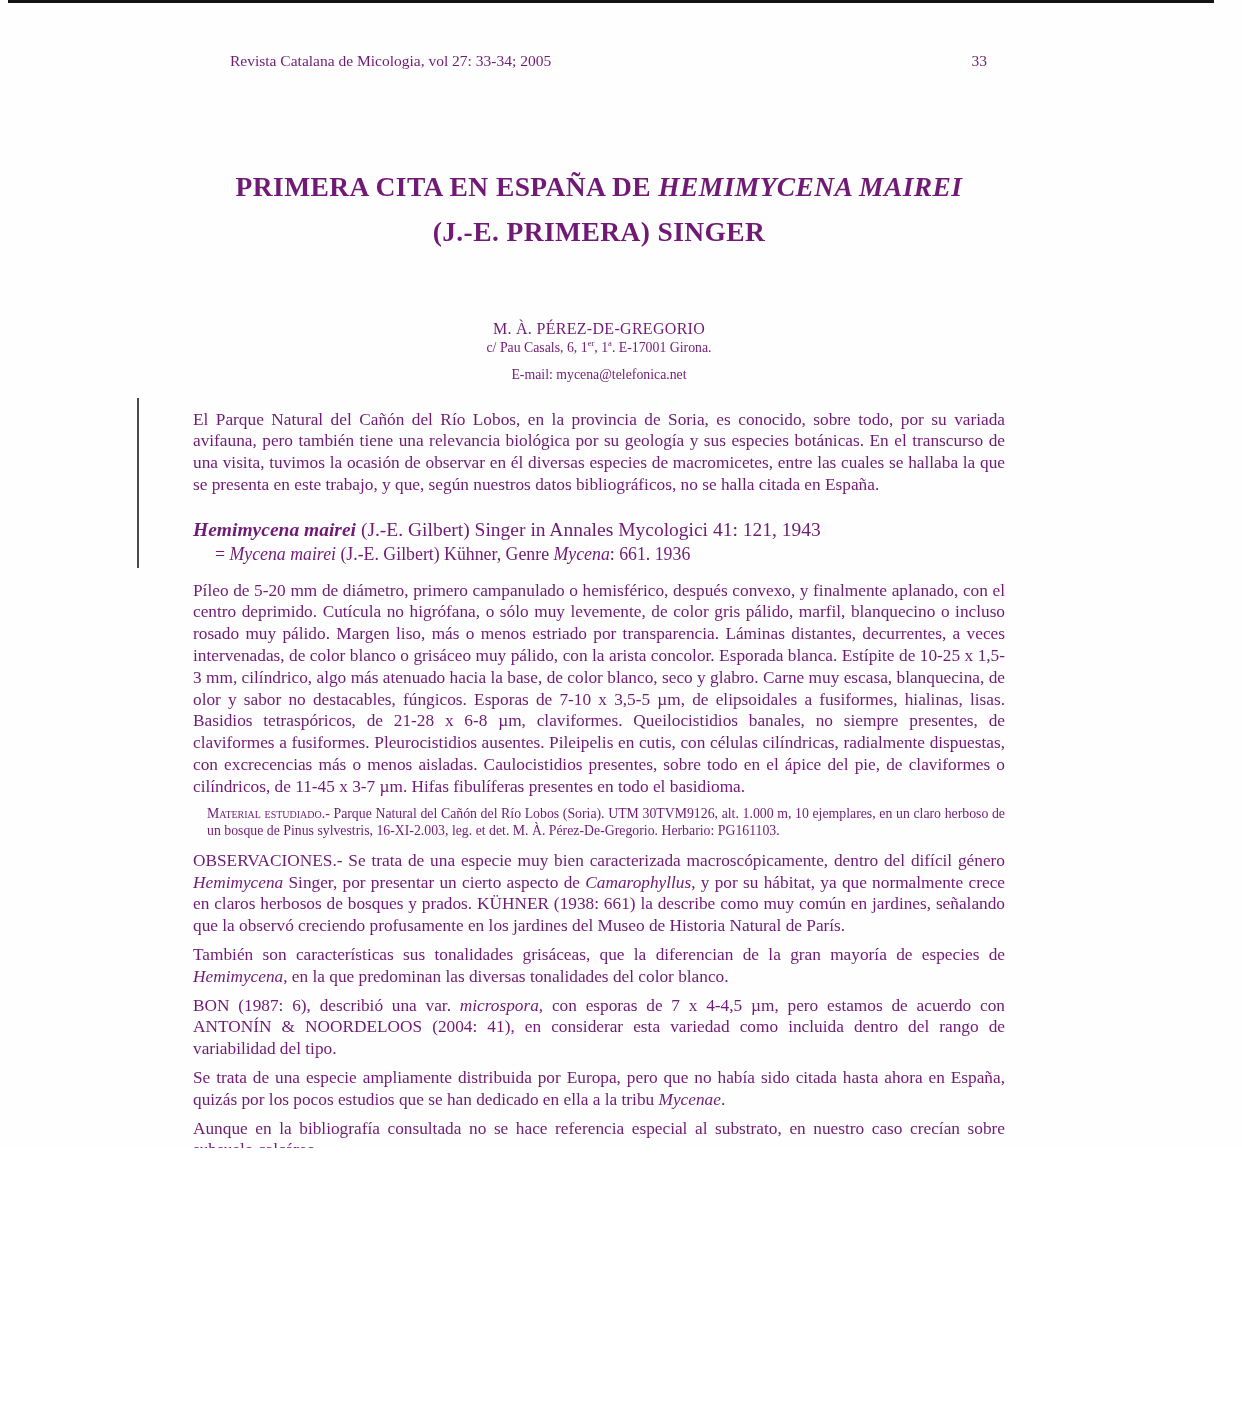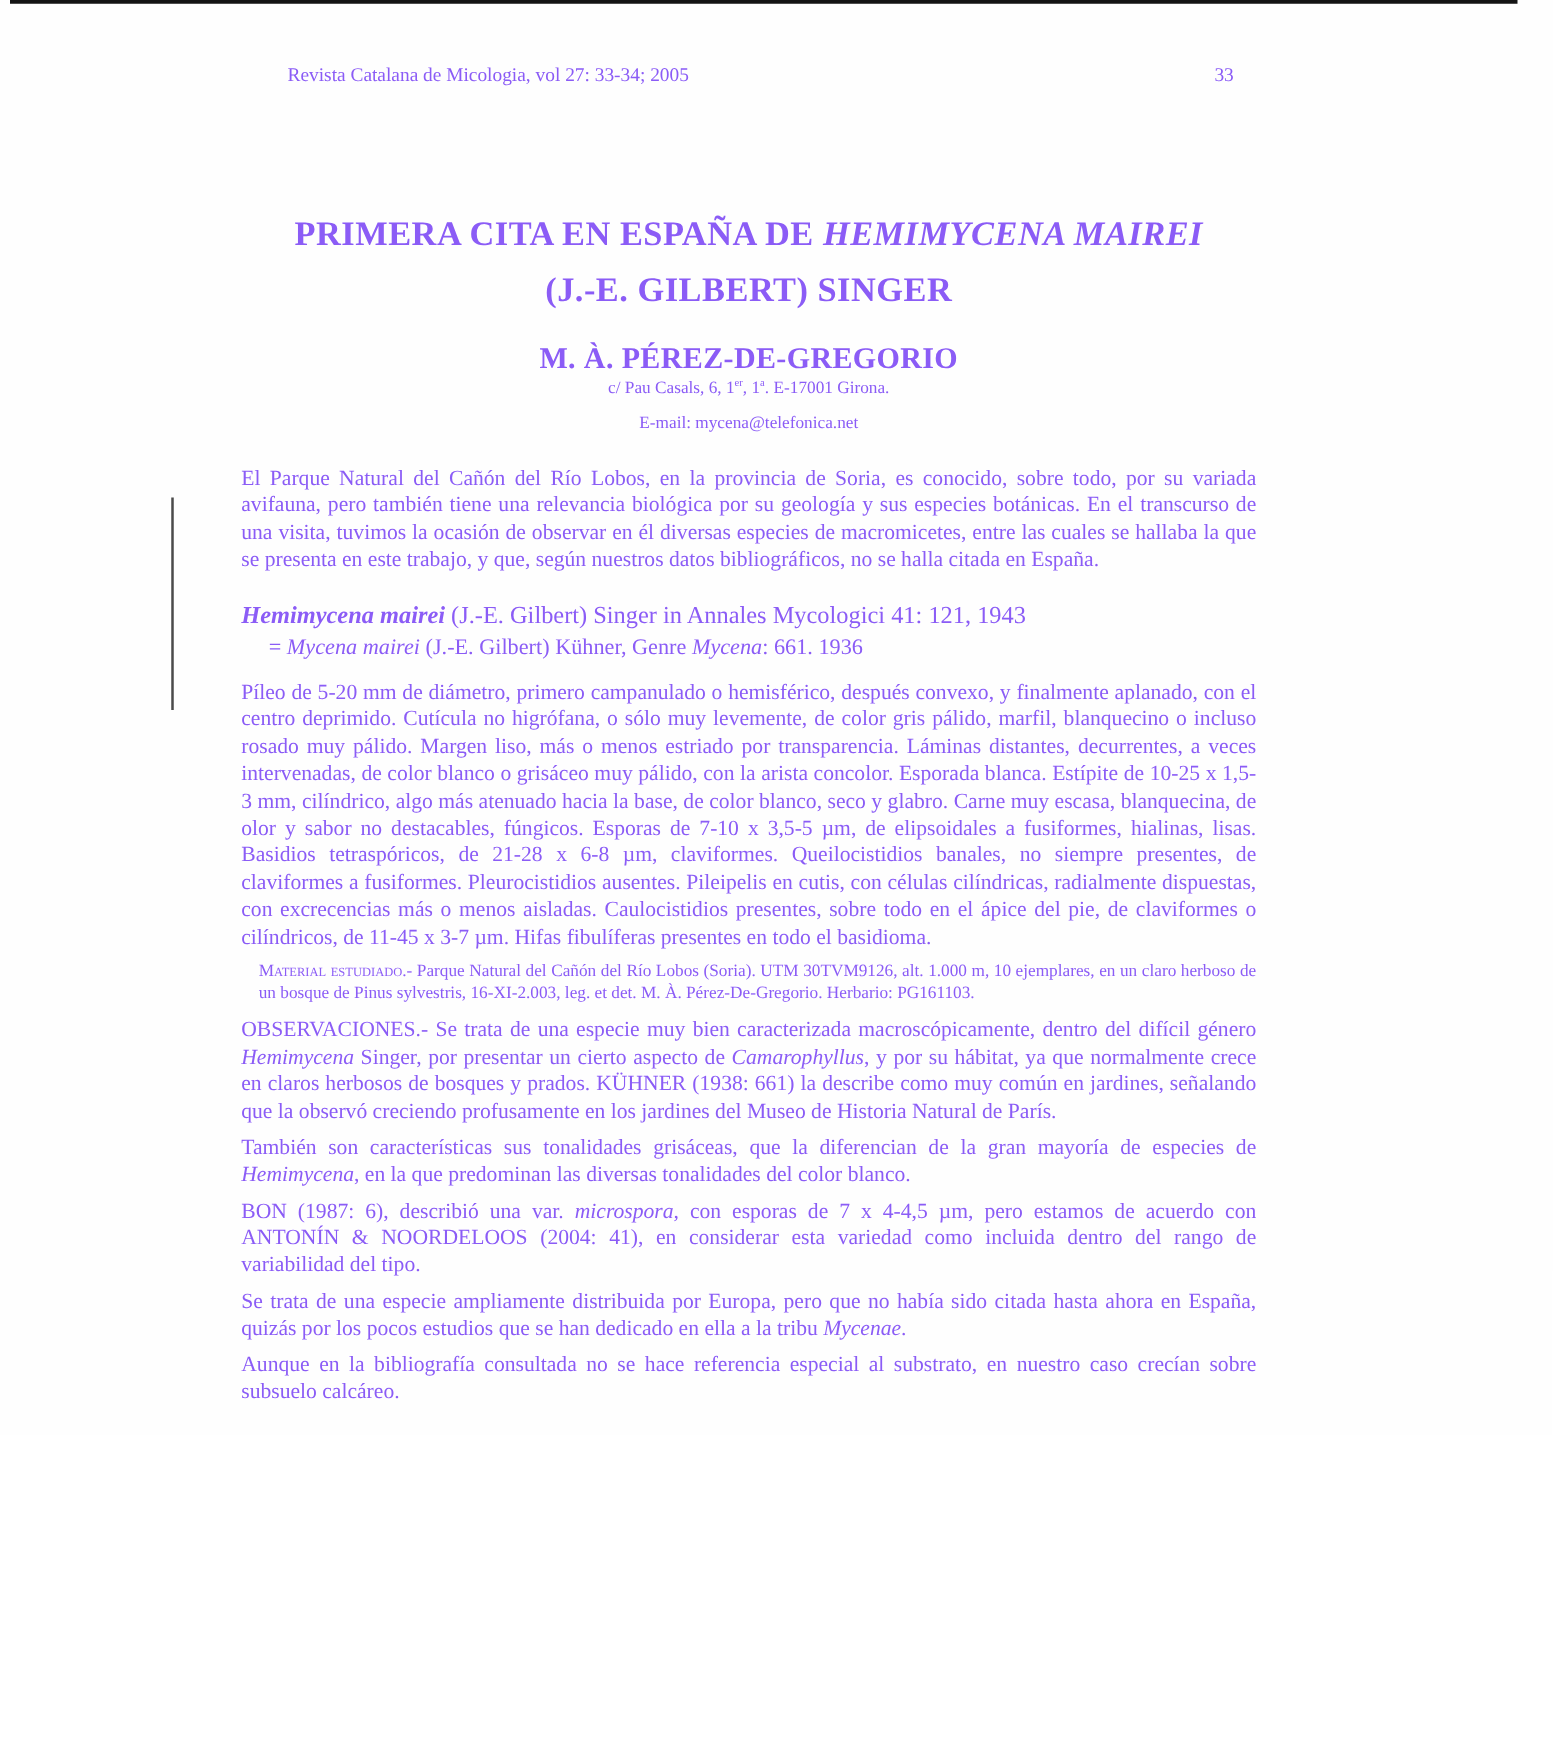--- a/index.html
+++ b/index.html
@@ -7,21 +7,21 @@
     padding: 0;
     background: #ffffff;
   }
   .page {
     position: relative;
     width: 1242px;
     height: 1148px;
     background: #fefefe;
     overflow: hidden;
     font-family: "Liberation Serif", "DejaVu Serif", serif;
-    color: #8b5cf6;
+    color: #701a75;
   }
   .scan-topline {
     position: absolute;
     top: 0;
     left: 8px;
     right: 28px;
     height: 3px;
     background: #141414;
   }
   .scan-sideline {
@@ -52,24 +52,23 @@
     margin: 94px 0 0 0;
     text-align: center;
     font-size: 27.5px;
     line-height: 45px;
     font-weight: bold;
     letter-spacing: 0.4px;
   }
   .tline { display: block; }
   .author {
     text-align: center;
-    margin-top: 20px;
-    font-size: 24px;
+    margin-top: 66px;
+    font-size: 16px;
     letter-spacing: 0.3px;
-    font-weight: bold;
   }
   .address {
     text-align: center;
     font-size: 13.8px;
   }
   .email { margin-top: 11px; }
   .body {
     margin-top: 26px;
     font-size: 17.3px;
     line-height: 21.8px;
@@ -112,21 +111,21 @@
 
   <div class="content">
 
     <div class="header">
       <span class="journal">Revista Catalana de Micologia, vol 27: 33-34; 2005</span>
       <span class="pagenum">33</span>
     </div>
 
     <h1 class="title">
       <span class="tline"><span>PRIMERA CITA EN ESPAÑA DE </span><span style="font-style: italic;">HEMIMYCENA MAIREI</span></span>
-      <span class="tline">(J.-E. GILBERT) SINGER</span>
+      <span class="tline">(J.-E. PRIMERA) SINGER</span>
     </h1>
 
     <div class="author">M. À. PÉREZ-DE-GREGORIO</div>
 
     <div class="address"><span>c/ Pau Casals, 6, 1</span><span class="sup">er</span><span>, 1</span><span class="sup">a</span><span>. E-17001 Girona.</span></div>
     <div class="address email">E-mail: mycena@telefonica.net</div>
 
     <div class="body">
         <p class="para"><span>El Parque Natural del Cañón del Río Lobos, en la provincia de Soria, es conocido, sobre todo, por su variada avifauna, pero también tiene una relevancia biológica por su geología y sus especies botánicas. En el transcurso de una visita, tuvimos la ocasión de observar en él diversas especies de macromicetes, entre las cuales se hallaba la que se presenta en este trabajo, y que, según nuestros datos bibliográficos, no se halla citada en España.</span></p>
         <p class="para species"><span style="font-style: italic; font-weight: bold;">Hemimycena mairei</span><span> (J.-E. Gilbert) Singer in </span><span style="">Annales Mycologici</span><span> 41: 121, 1943</span></p>

